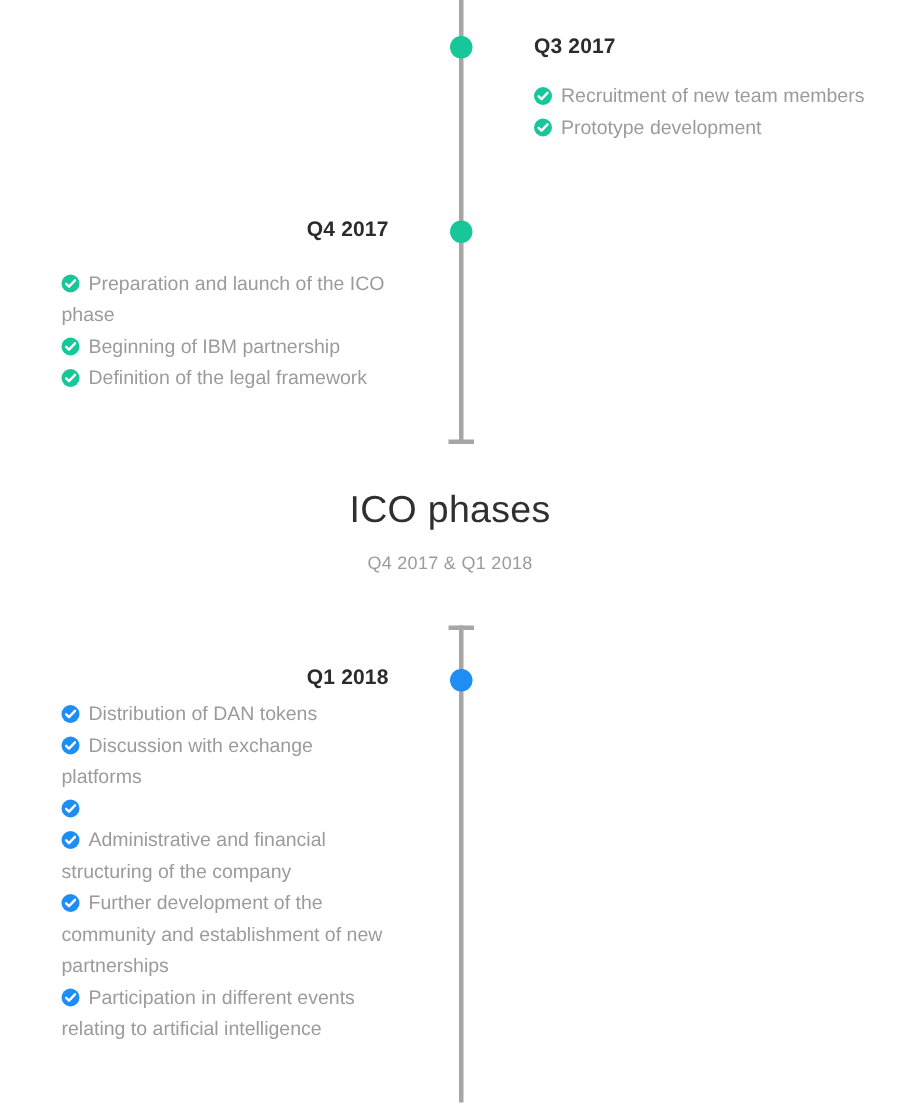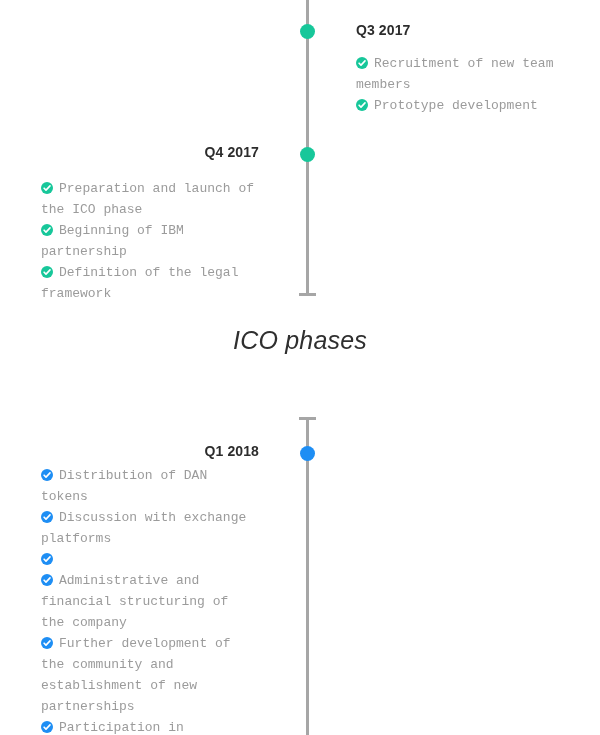--- a/index.html
+++ b/index.html
@@ -73,21 +73,20 @@
     font-weight: bold;
     color: #2c2c2c;
     letter-spacing: 0.1px;
     margin: 0;
     line-height: 20px;
   }
   .milestone-list {
     list-style: none;
     margin: 0;
     padding: 0;
-    font-family: Liberation Mono, monospace;
   }
   .milestone-list li {
     font-size: 13px;
     color: #9b9b9b;
     line-height: 21px;
     margin: 0;
     padding: 0;
     position: relative;
   }
   .check-icon {
@@ -139,21 +138,20 @@
     width: 600px;
     text-align: center;
   }
   #section-title {
     font-size: 25px;
     font-weight: normal;
     color: #2f2f2f;
     margin: 0;
     line-height: 30px;
     letter-spacing: 0.2px;
-    font-style: italic;
   }
   #section-subtitle {
     font-size: 12px;
     color: #9b9b9b;
     margin: 12px 0 0 0;
     line-height: 16px;
     letter-spacing: 0.2px;
   }
 </style>
 </head>
@@ -212,20 +210,21 @@
         <svg width="12" height="12" viewBox="0 0 12 12">
             <path d="M3.1 6.2 L5 8.1 L9 3.9" stroke="#ffffff" stroke-width="1.6" fill="none" stroke-linecap="round" stroke-linejoin="round"></path>
           </svg>
       </span><span>Definition of the legal framework</span>
     </li>
   </ul>
 </div>
 
 <div id="section-title-block">
   <h1 id="section-title">ICO phases</h1>
+  <p id="section-subtitle">Q4 2017 &amp; Q1 2018</p>
 </div>
 
 <div class="milestone" id="milestone-q1-2018">
   <h3 class="milestone-heading">Q1 2018</h3>
   <ul class="milestone-list">
     <li>
       <span class="check-icon icon-blue">
         <svg width="12" height="12" viewBox="0 0 12 12">
             <path d="M3.1 6.2 L5 8.1 L9 3.9" stroke="#ffffff" stroke-width="1.6" fill="none" stroke-linecap="round" stroke-linejoin="round"></path>
           </svg>

